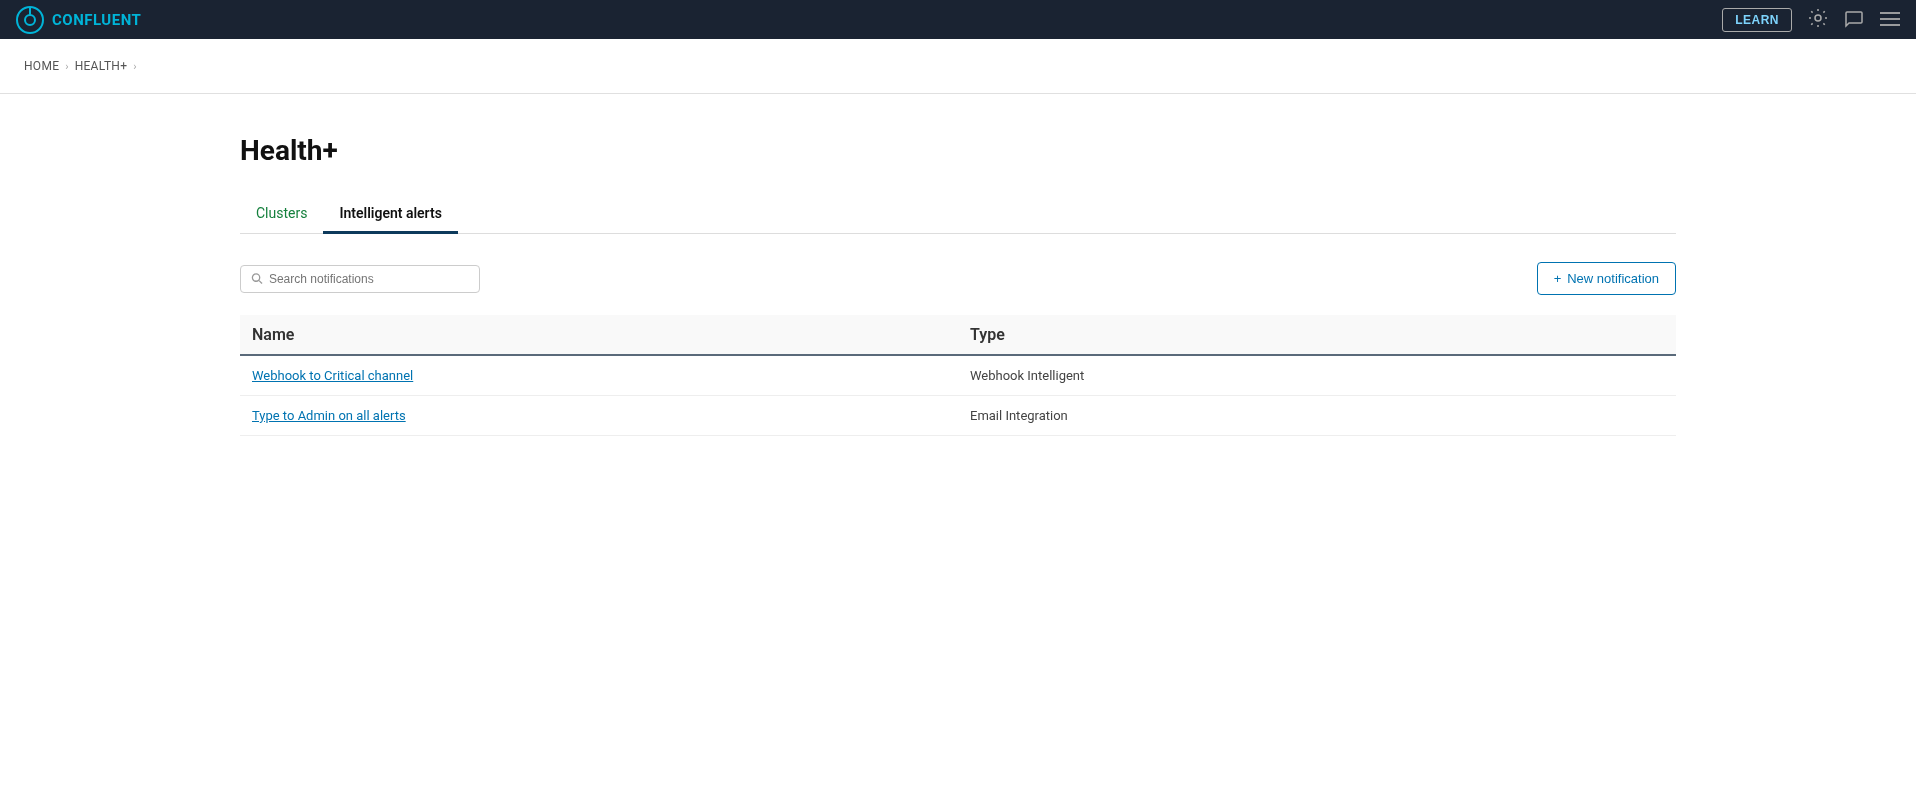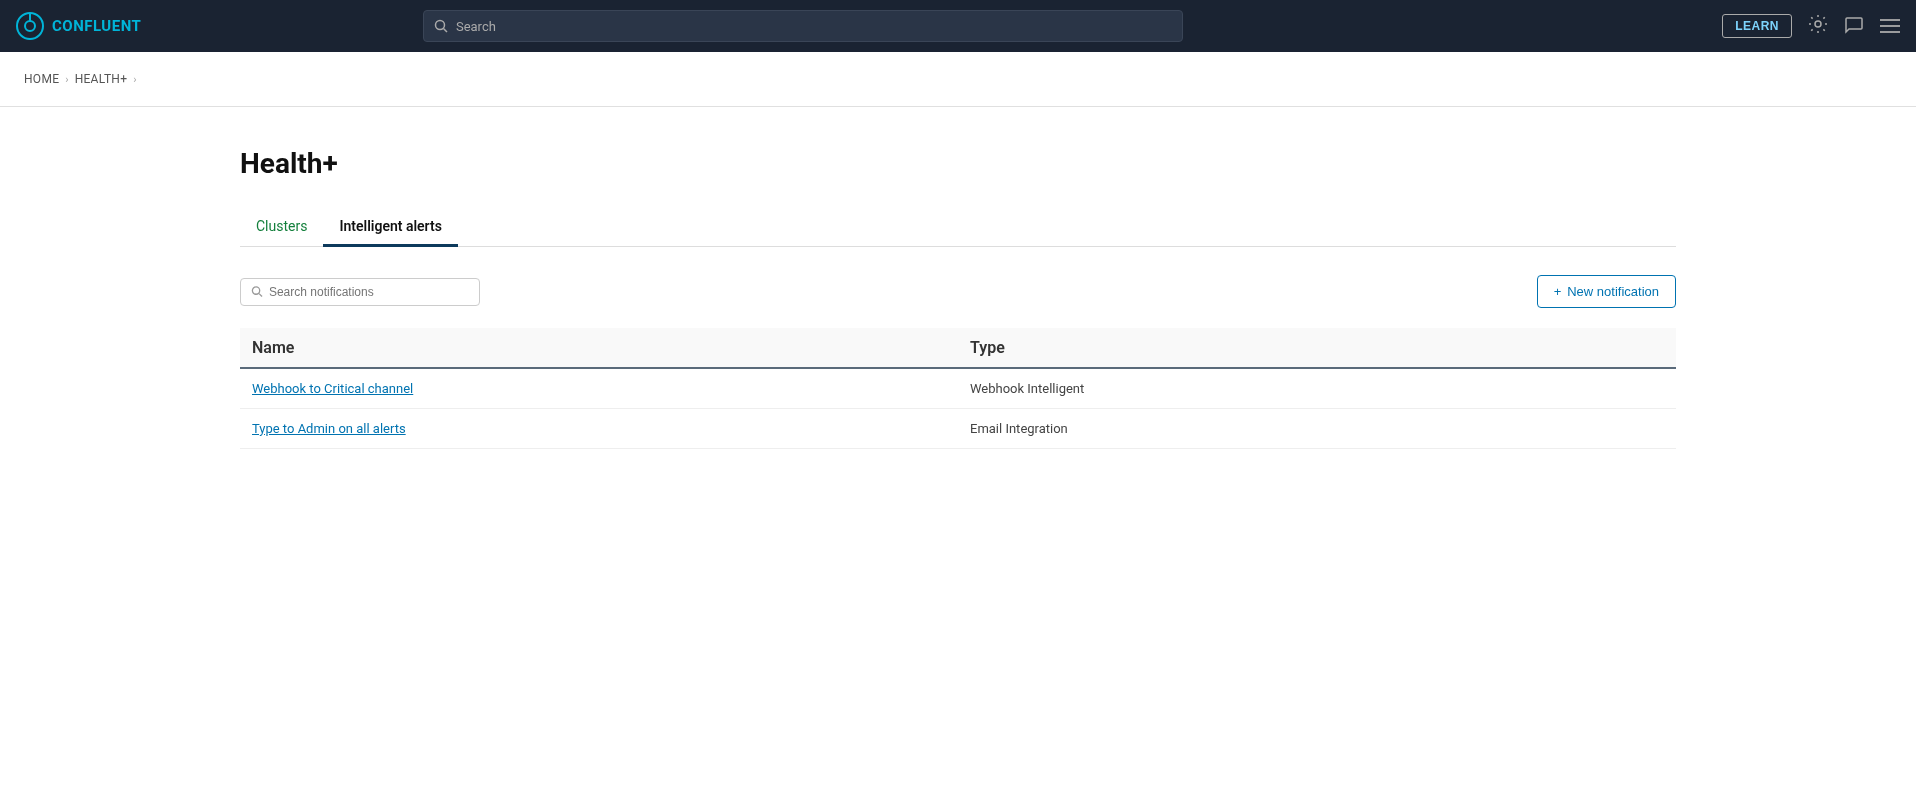--- a/index.html
+++ b/index.html
@@ -1,21 +1,21 @@
 <!DOCTYPE html>
 <html><head>
   <meta charset="utf-8">
   <style>
     * { box-sizing: border-box; margin: 0; padding: 0; }
     body { font-family: -apple-system, BlinkMacSystemFont, 'Segoe UI', Roboto, sans-serif; background: #fff; color: #1a1a1a; }
 
     
     .top-nav {
       background: #1a2332;
-      height: 52px;
+      height: 39px;
       display: flex;
       align-items: center;
       padding: 0 16px;
       gap: 24px;
     }
     .logo-area {
       display: flex;
       align-items: center;
       gap: 8px;
       color: #00b4d8;
@@ -198,29 +198,20 @@
 <nav class="top-nav">
   <div class="logo-area">
     <svg class="logo-icon" viewBox="0 0 28 28" fill="none">
       <circle cx="14" cy="14" r="13" stroke="#00b4d8" stroke-width="2"></circle>
       <circle cx="14" cy="14" r="5" stroke="#00b4d8" stroke-width="2"></circle>
       <line x1="14" y1="1" x2="14" y2="9" stroke="#00b4d8" stroke-width="2"></line>
     </svg>
     <span>CONFLUENT</span>
   </div>
 
-  <div class="search-bar-container">
-    <div class="search-bar">
-      <svg width="14" height="14" viewBox="0 0 14 14" fill="none">
-        <circle cx="6" cy="6" r="4.5" stroke="#aaa" stroke-width="1.5"></circle>
-        <line x1="9.5" y1="9.5" x2="13" y2="13" stroke="#aaa" stroke-width="1.5"></line>
-      </svg>
-      <span>Search</span>
-    </div>
-  </div>
 
   <div class="nav-actions">
     <button class="learn-btn">LEARN</button>
     <span class="nav-icon">
       <svg width="20" height="20" viewBox="0 0 20 20" fill="none">
         <circle cx="10" cy="10" r="3" stroke="#aaa" stroke-width="1.5"></circle>
         <path d="M10 1v2M10 17v2M1 10h2M17 10h2M3.22 3.22l1.41 1.41M15.36 15.36l1.41 1.41M3.22 16.78l1.41-1.41M15.36 4.64l1.41-1.41" stroke="#aaa" stroke-width="1.5"></path>
       </svg>
     </span>
     <span class="nav-icon">

